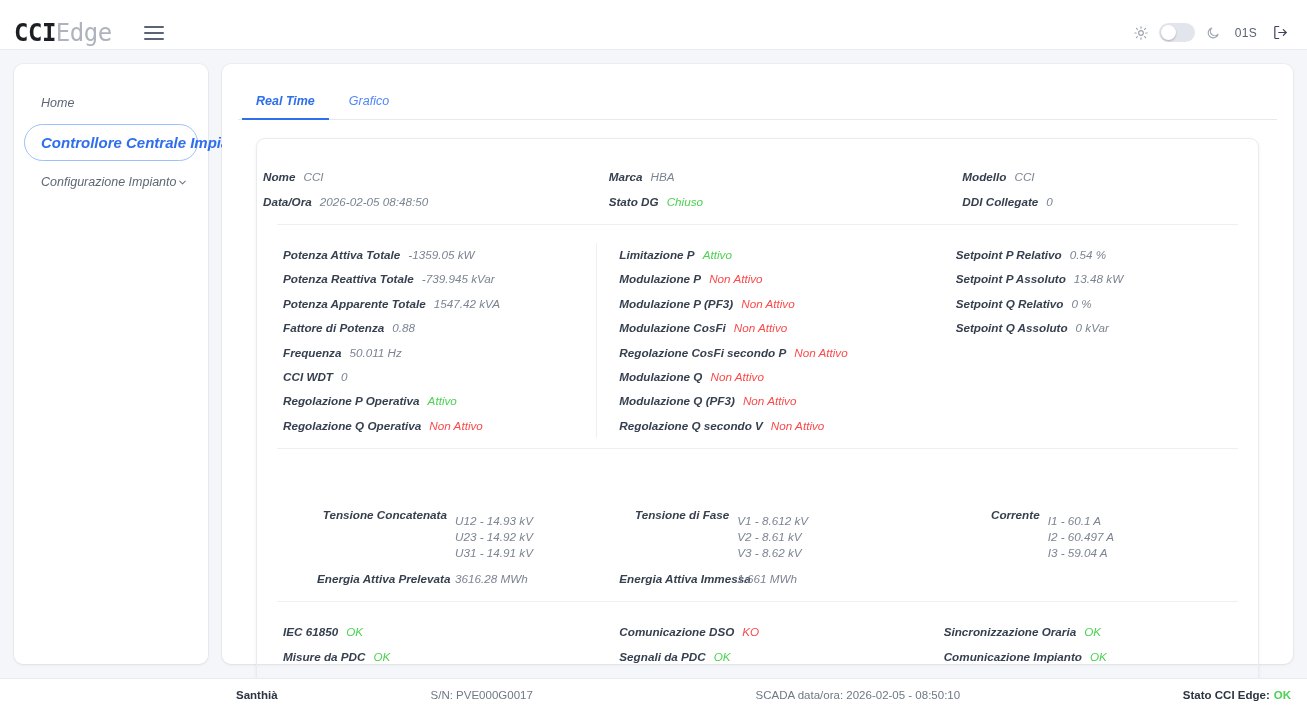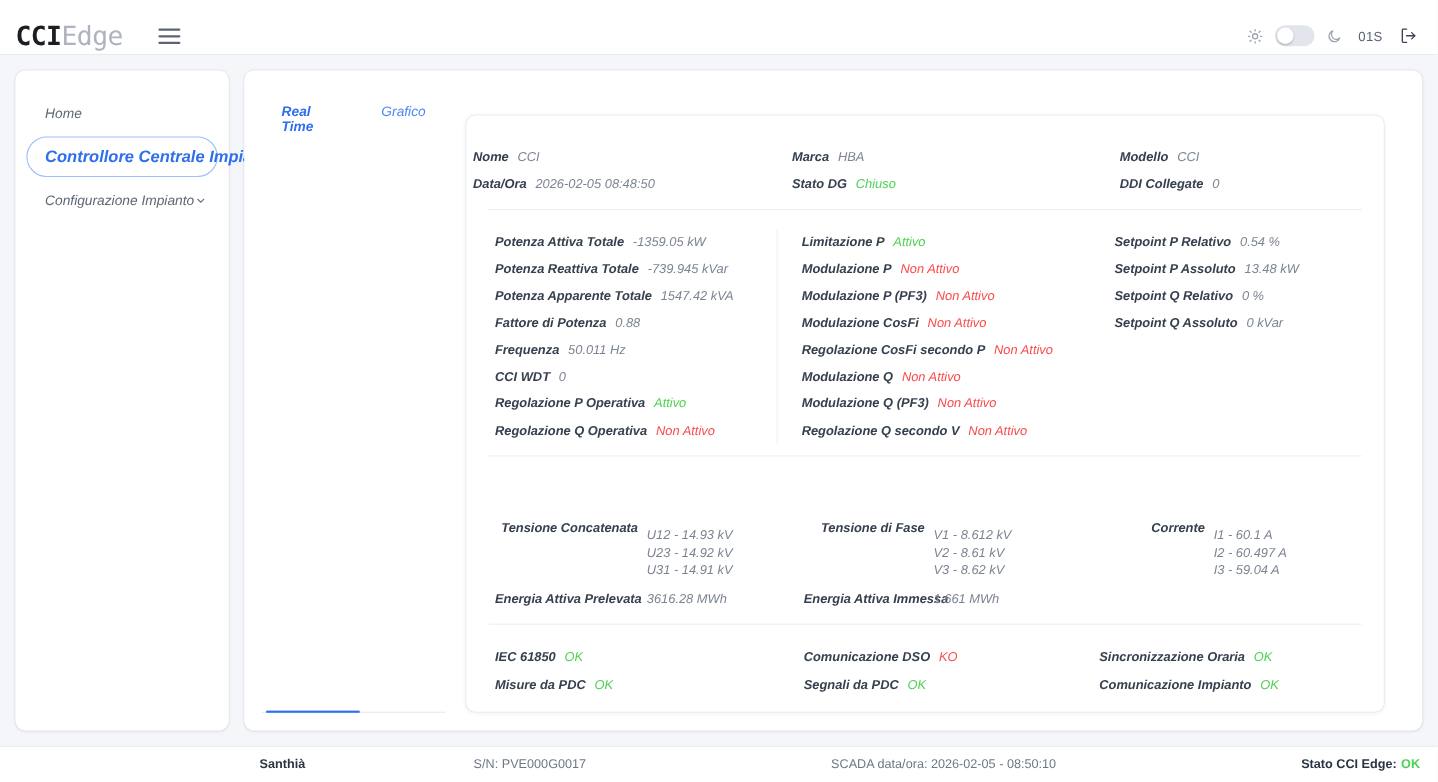--- a/index.html
+++ b/index.html
@@ -101,21 +101,21 @@
   .nav-item .chev { margin-left: auto; color: #6b7585; display: flex; }
 
   
   .main {
     flex: 1; min-width: 0;
     background: #ffffff;
     border-radius: 9px;
     box-shadow: 0 1px 3px rgba(20,30,50,.07), 0 0 0 1px rgba(20,30,50,.03);
     padding: 22px 16px 16px 16px;
     margin-bottom: 14px;
-    display: flex; flex-direction: row;
+    display: flex; flex-direction: column;
   }
   .tabs {
     display: flex; gap: 6px;
     border-bottom: 1px solid #e6e9ef;
     padding: 0 4px;
   }
   .tab {
     font-size: 12.5px; color: #4f86f7;
     padding: 8px 14px 10px 14px;
     cursor: pointer;
@@ -155,21 +155,21 @@
     color: #36404f; font-weight: bold;
     text-align: right; white-space: nowrap;
   }
   .row3 .vals { margin-left: 8px; color: #7b8492; line-height: 1.36; margin-top: 44px; }
   .row3 .vals div { white-space: nowrap; }
 
   .sec-pad-l { padding-left: 6px; }
   .energy-row { padding-top: 9px; }
 
   
-  .phase-col-1 .lbl { width: 130px; }
+  .phase-col-1 .lbl { width: 130px; margin-left: 34px; }
   .phase-col-2 .lbl { width: 110px; }
   .phase-col-3 .lbl { width: 84px; }
 
   
   .footer {
     height: 33px; min-height: 33px;
     background: #ffffff;
     border-top: 1px solid #e8ebf0;
     display: flex; align-items: center;
     padding-left: 236px; padding-right: 16px;

